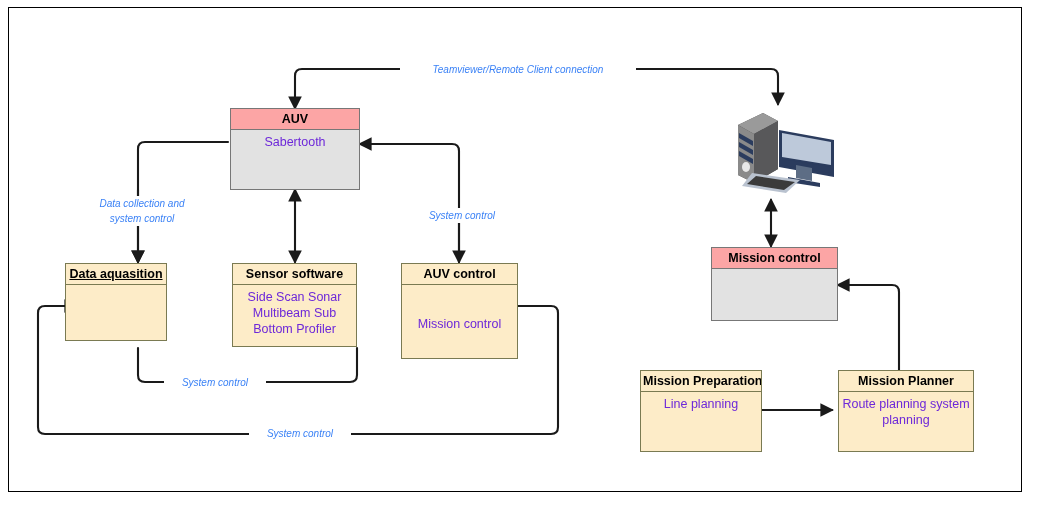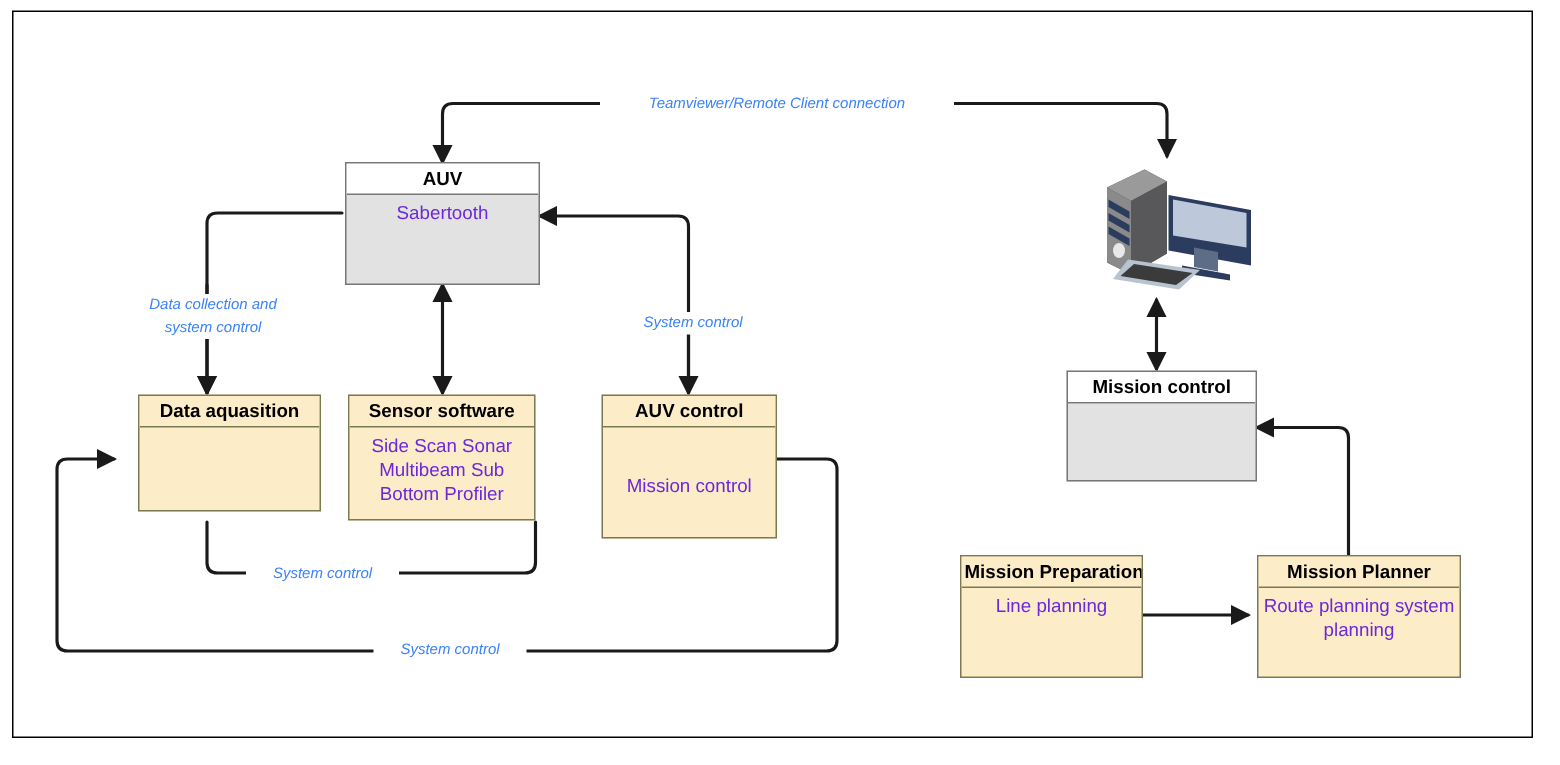--- a/index.html
+++ b/index.html
@@ -57,21 +57,21 @@
     flex: 1;
     font-size: 12.5px;
     color: #6d28d9;
     text-align: center;
     padding: 4px 3px;
     line-height: 16px;
   }
   .node.yellow { background: #fdecc8; border-color: #7a7a52; }
   .node.yellow .title { background: #fdecc8; border-bottom-color: #7a7a52; }
   .node.gray { background: #e2e2e2; border-color: #777777; }
-  .node.gray .title { background: #ffffff; border-bottom-color: #777777; }
+  .node.gray .title { background: #fca5a5; border-bottom-color: #777777; }
 
   .edge-label {
     position: absolute;
     font-size: 10px;
     color: #3b82f6;
     text-align: center;
     line-height: 15px;
     background: #ffffff;
     padding: 0 3px;
     white-space: pre-line;
@@ -122,21 +122,21 @@
 
       <path d="M 762 410 L 832 410" marker-end="url(#arrow)"></path>
     </g>
   </svg>
 
   <div class="node gray" style="left:230px; top:108px; width:130px; height:82px;">
     <div class="title">AUV</div>
     <div class="body">Sabertooth</div>
   </div>
 
-  <div class="node yellow" style="left:92px; top:263px; width:122px; height:78px;">
+  <div class="node yellow" style="left:65px; top:263px; width:102px; height:78px;text-decoration:underline;">
     <div class="title">Data aquasition</div>
     <div class="body"></div>
   </div>
 
   <div class="node yellow" style="left:232px; top:263px; width:125px; height:84px;">
     <div class="title">Sensor software</div>
     <div class="body">Side Scan Sonar
 Multibeam
 Sub Bottom Profiler</div>
   </div>

